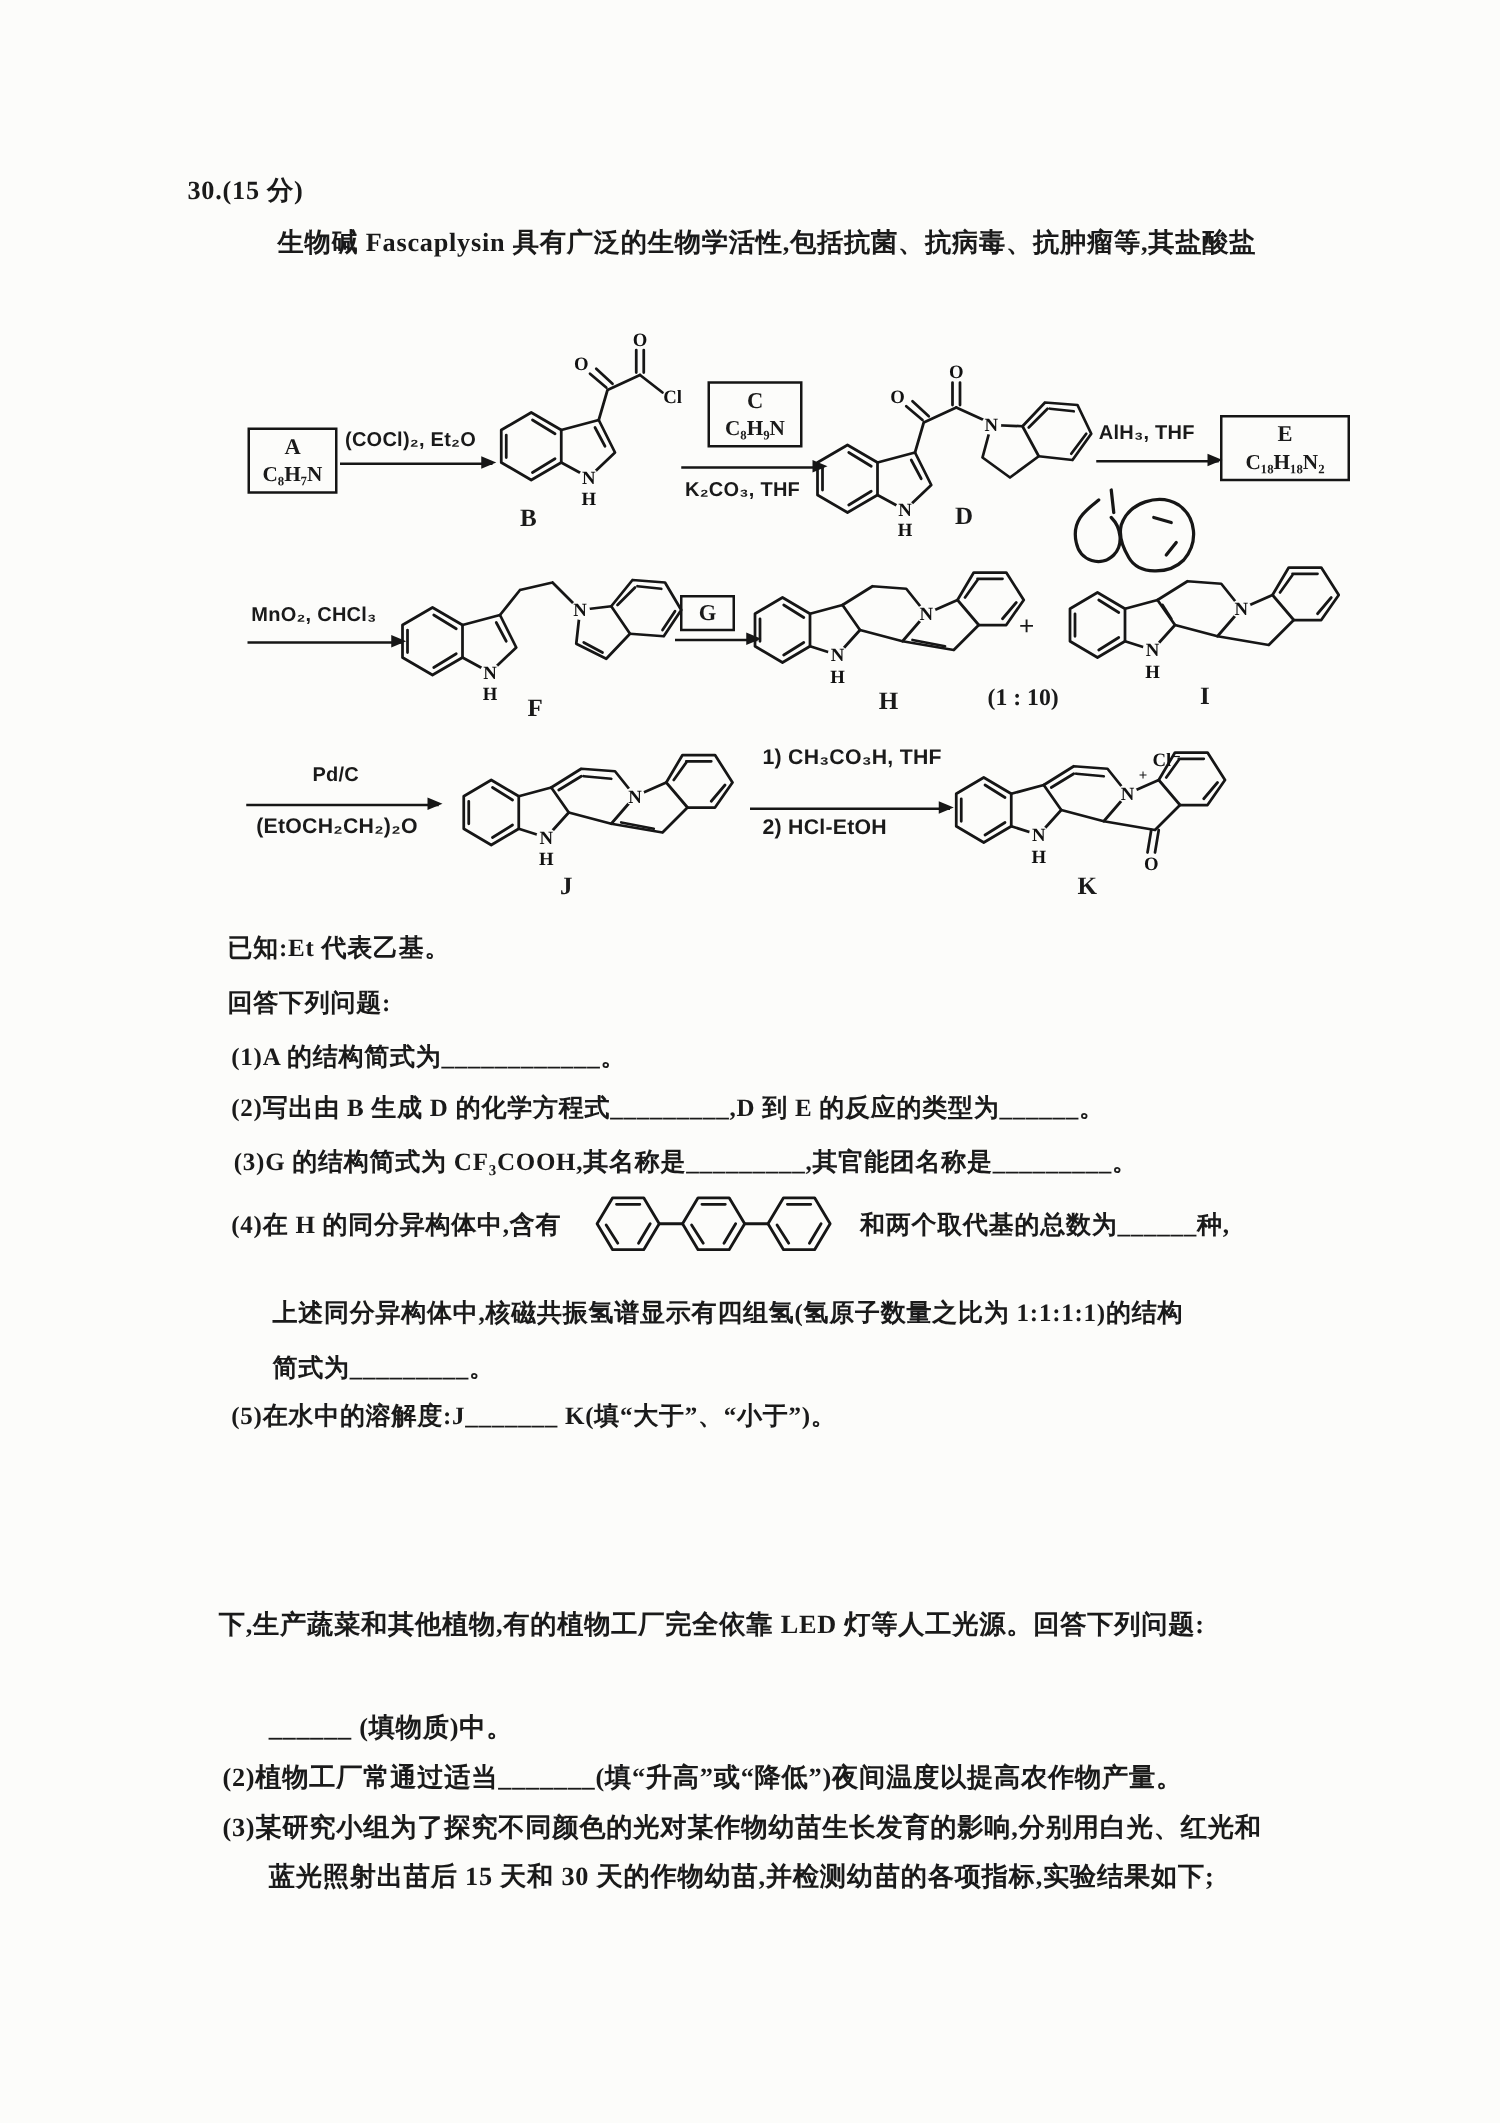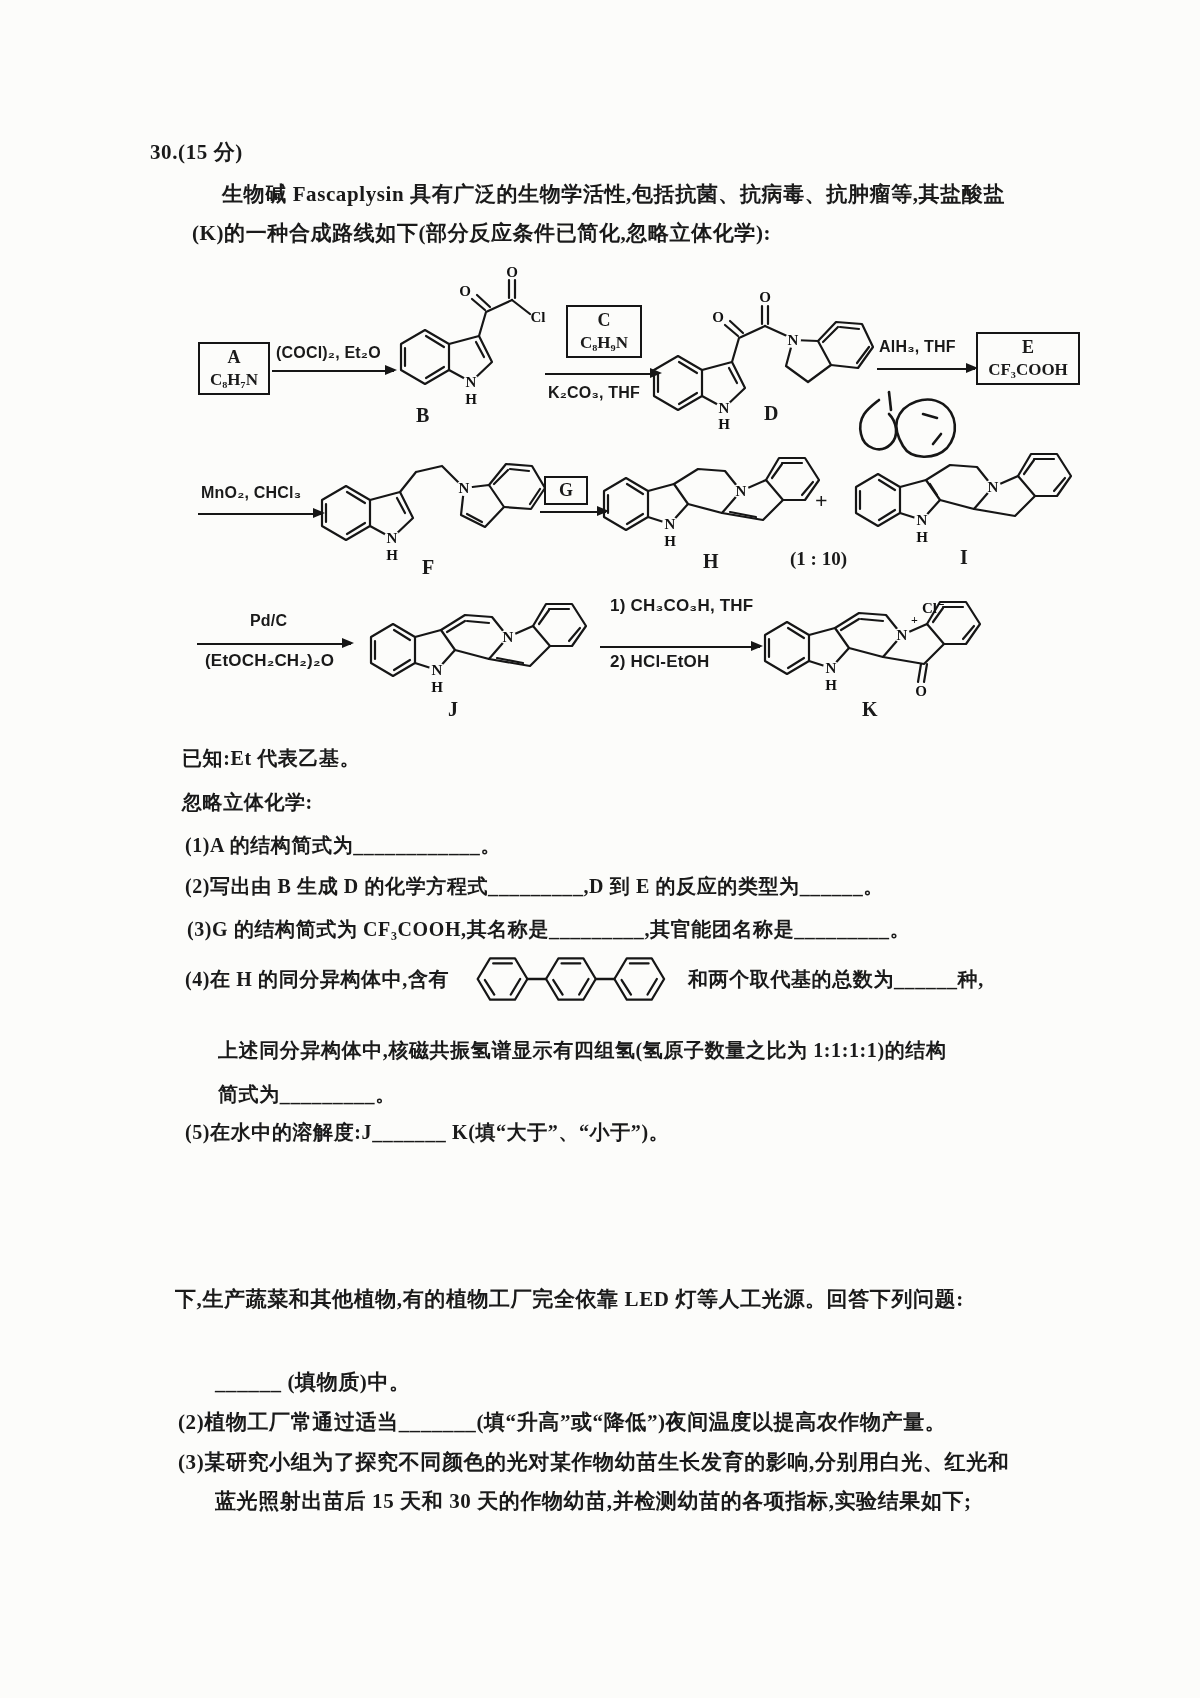--- a/index.html
+++ b/index.html
@@ -24,21 +24,20 @@
   .abg{fill:#fcfcfa;stroke:none;}
   .footer{position:absolute;white-space:nowrap;font-weight:700;font-size:20px;letter-spacing:1px;}
 </style>
 </head>
 <body>
 
 <div id="page">
 
   <div class="t big" style="left:150px;top:138px;">30.(15 分)</div>
   <div class="t big" style="left:222px;top:180px;">生物碱 Fascaplysin 具有广泛的生物学活性,包括抗菌、抗病毒、抗肿瘤等,其盐酸盐</div>
-  <div class="t big" style="left:192px;top:219px;">(K)的一种合成路线如下(部分反应条件已简化,忽略立体化学):</div>
 
   <div class="cbox" style="left:198px;top:342px;width:72px;">
     <div class="l1">A</div>
     <div>C₈H₇N</div>
   </div>
   <div class="rg" style="left:276px;top:344px;">(COCl)₂, Et₂O</div>
   <div class="arr" style="left:272px;top:370px;width:122px;"></div>
 
   <svg style="left:395px;top:268px;" width="150" height="140" viewBox="0 0 150 140">
     <path class="bond" d="M30,62 L54,76 L54,102 L30,116 L6,102 L6,76 Z"></path>
@@ -84,21 +83,21 @@
     <text class="atom" x="115" y="22" text-anchor="middle">O</text>
     <circle class="abg" cx="143" cy="60" r="8"></circle>
     <text class="atom" x="143" y="65" text-anchor="middle">N</text>
   </svg>
   <div class="lbl" style="left:764px;top:402px;">D</div>
 
   <div class="rg" style="left:879px;top:338px;">AlH₃, THF</div>
   <div class="arr" style="left:877px;top:368px;width:98px;"></div>
   <div class="cbox" style="left:976px;top:332px;width:104px;">
     <div class="l1">E</div>
-    <div>CF₃COOH</div>
+    <div>C₁₈H₁₈N₂</div>
   </div>
 
   <svg style="left:845px;top:386px;" width="120" height="80" viewBox="0 0 120 80">
     <path class="bond hand" d="M34,14 C24,22 12,30 16,48 C19,63 36,68 46,58 C54,50 52,36 44,28"></path>
     <path class="bond hand" d="M52,34 C58,16 82,8 98,18 C112,28 114,48 102,62 C90,74 66,74 58,60 C52,50 50,42 52,34 Z"></path>
     <path class="bond hand" d="M78,28 L92,32 M96,48 L88,58"></path>
     <path class="bond hand" d="M44,6 L46,24"></path>
   </svg>
 
   <div class="rg" style="left:201px;top:484px;">MnO₂, CHCl₃</div>
@@ -205,21 +204,21 @@
     <text class="atom sm" x="152" y="44">+</text>
     <text class="atom" x="163" y="33">Cl⁻</text>
     <circle class="abg" cx="72" cy="88" r="8"></circle>
     <text class="atom" x="72" y="93" text-anchor="middle">N</text>
     <text class="atom" x="72" y="110" text-anchor="middle">H</text>
     <text class="atom" x="162" y="116" text-anchor="middle">O</text>
   </svg>
   <div class="lbl" style="left:862px;top:698px;">K</div>
 
   <div class="t" style="left:182px;top:745px;">已知:Et 代表乙基。</div>
-  <div class="t" style="left:182px;top:789px;">忽略立体化学:</div>
+  <div class="t" style="left:182px;top:789px;">回答下列问题:</div>
   <div class="t" style="left:185px;top:832px;">(1)A 的结构简式为____________。</div>
   <div class="t" style="left:185px;top:873px;">(2)写出由 B 生成 D 的化学方程式_________,D 到 E 的反应的类型为______。</div>
   <div class="t" style="left:187px;top:916px;">(3)G 的结构简式为 CF₃COOH,其名称是_________,其官能团名称是_________。</div>
 
   <div class="t" style="left:185px;top:966px;">(4)在 H 的同分异构体中,含有</div>
 
   <svg style="left:474px;top:950px;" width="200" height="58" viewBox="0 0 190 56">
     <path class="bond" d="M2,28 L14,8 L38,8 L50,28 L38,48 L14,48 Z"></path>
     <path class="bond" d="M17,13 L35,13 M43,28 L34,43 M18,43 L9,29"></path>
     <path class="bond" d="M50,28 L68,28"></path>

